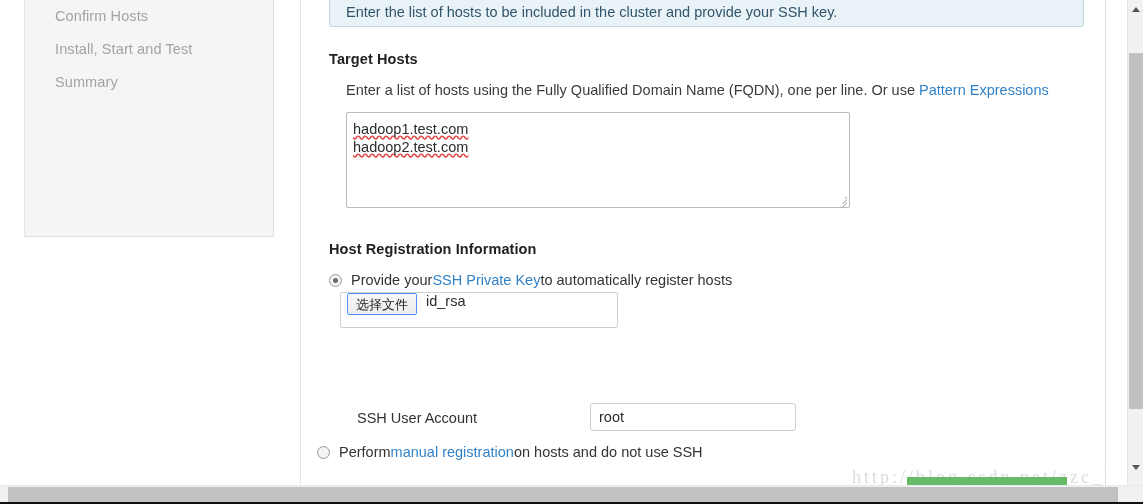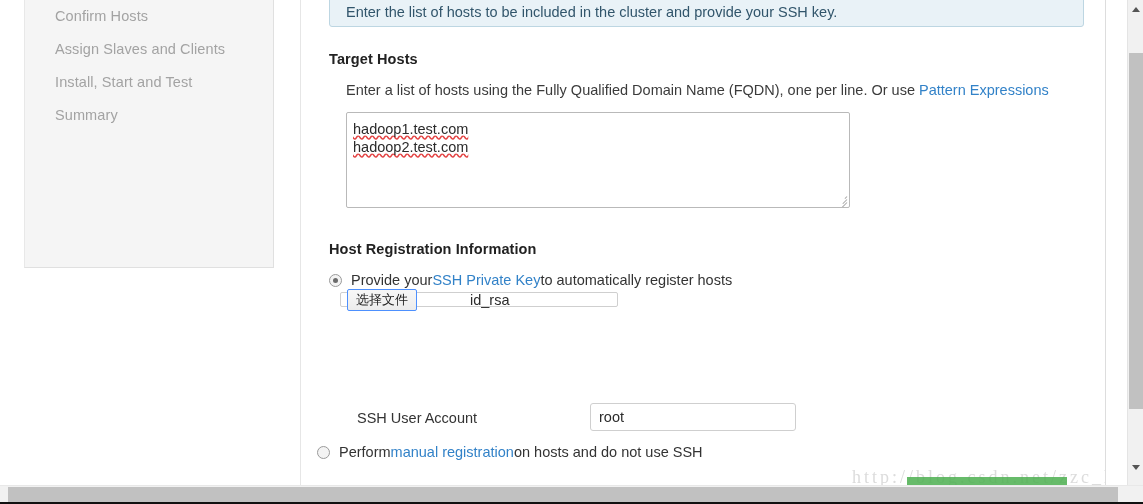--- a/index.html
+++ b/index.html
@@ -77,21 +77,21 @@
     width: 22px; height: 487px;
     background: #ffffff;
     border-left: 1px solid #dddddd;
     z-index: 20;
   }
 
   
   .sidebar {
     position: absolute;
     left: 24px; top: 0;
-    width: 250px; height: 268px;
+    width: 250px; height: 237px;
     background: #f5f5f5;
     border-right: 1px solid #e0e0e0;
     border-bottom: 1px solid #e0e0e0;
     border-left: 1px solid #e8e8e8;
   }
   .sidebar-item {
     height: 33px;
     line-height: 33px;
     padding-left: 30px;
     font-size: 14.5px;
@@ -205,28 +205,26 @@
     position: absolute;
     left: 3px; top: 3px;
     width: 5px; height: 5px;
     border-radius: 50%;
     background: #6b6b6b;
   }
 
   .file-row {
     position: absolute;
     left: 340px; top: 292px;
-    width: 278px; height: 15px;
+    width: 278px; height: 36px;
     border: 1px solid #cfcfcf;
     border-radius: 2px;
     background: #fff;
     display: flex;
-    align-items: center;
     padding-left: 6px;
-    gap: 44px;
   }
   .file-btn {
     height: 22px;
     padding: 0 8px;
     border: 1px solid #4d90fe;
     border-radius: 2px;
     background: linear-gradient(#f7f7f7, #ececec);
     font-size: 13px;
     color: #222;
     display: flex;
@@ -333,23 +331,20 @@
 </head>
 <body>
 
 <div id="root">
 
   <div class="sidebar">
     <div class="sidebar-item">
       <span>Confirm Hosts</span>
     </div>
     <div class="sidebar-item">
-      <span>Assign Slaves and Clients</span>
-    </div>
-    <div class="sidebar-item">
       <span>Install, Start and Test</span>
     </div>
     <div class="sidebar-item">
       <span>Summary</span>
     </div>
   </div>
 
   <div class="content-left-rule"></div>
 
   <div class="main">

